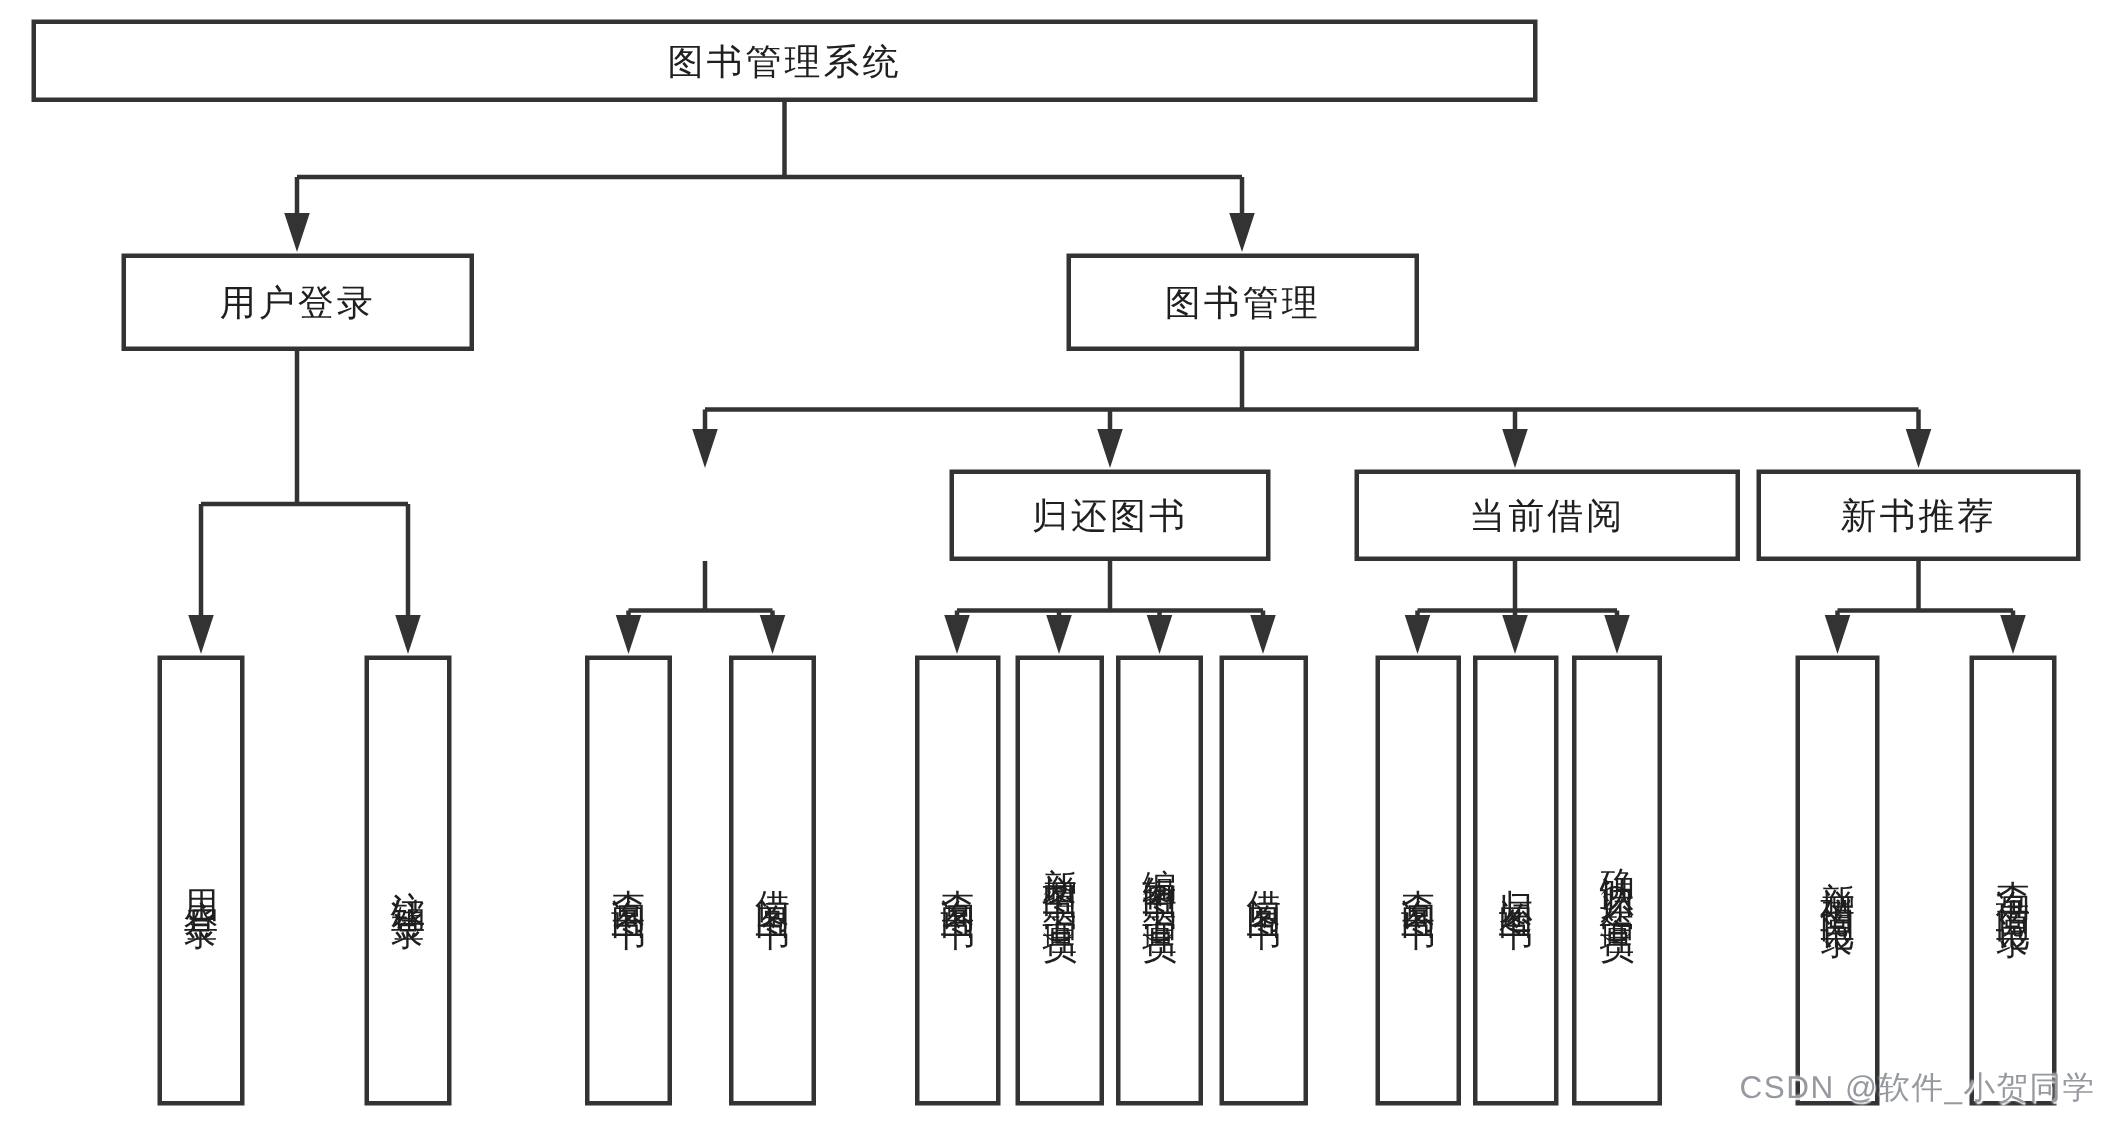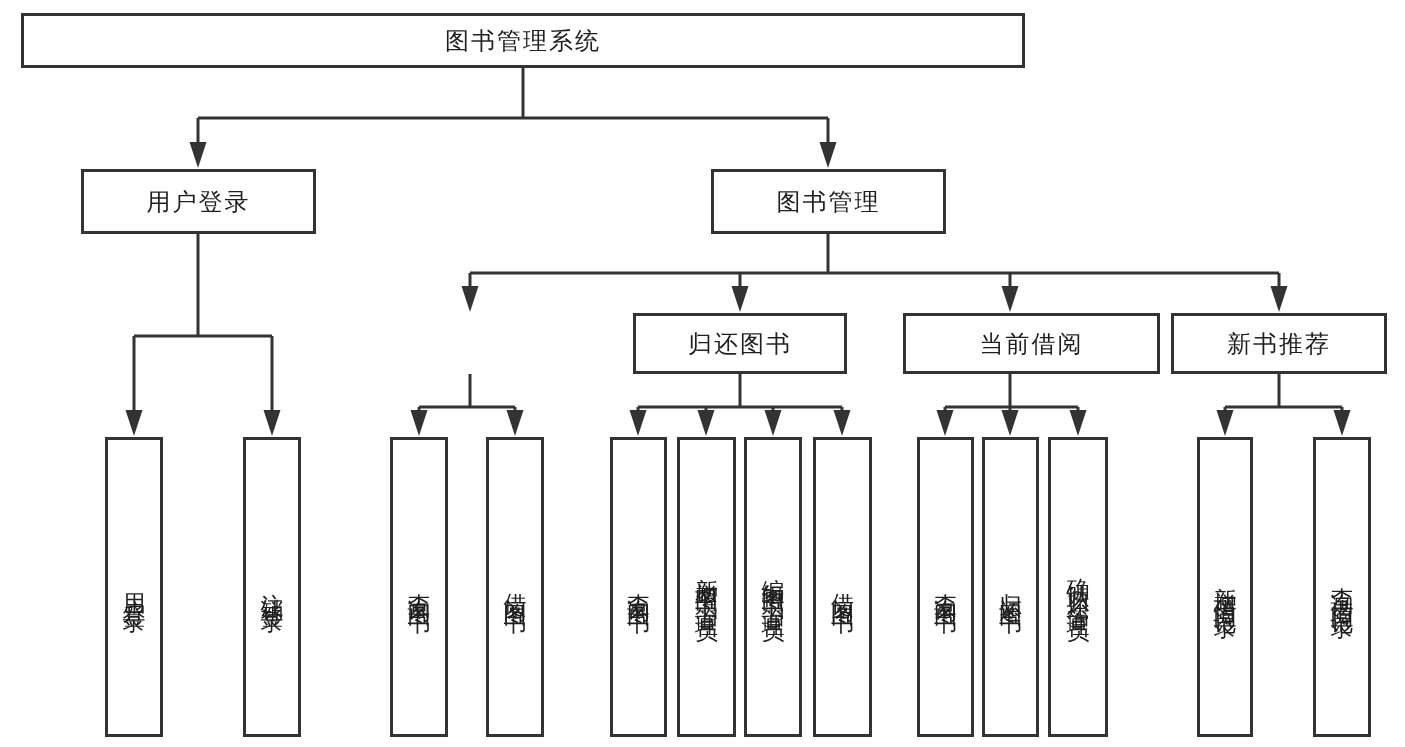--- a/index.html
+++ b/index.html
@@ -168,13 +168,14 @@
     <span class="lbl">确认归还（管理员）</span>
   </div>
 
   <div class="node vbox" style="left:1197px;top:437px;width:56px;height:300px">
     <span class="lbl">新增借阅记录</span>
   </div>
   <div class="node vbox" style="left:1313px;top:437px;width:58px;height:300px">
     <span class="lbl">查询借阅记录</span>
   </div>
 
+  <div class="watermark">CSDN @软件_小贺同学</div>
 </div>
 
 </body></html>

